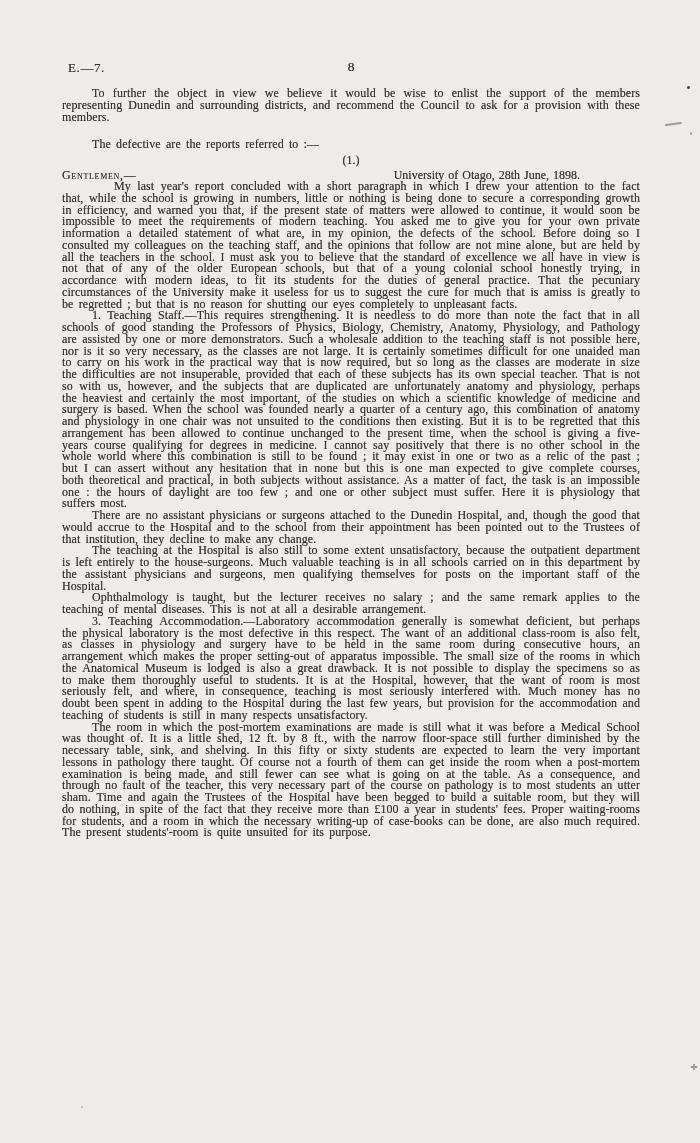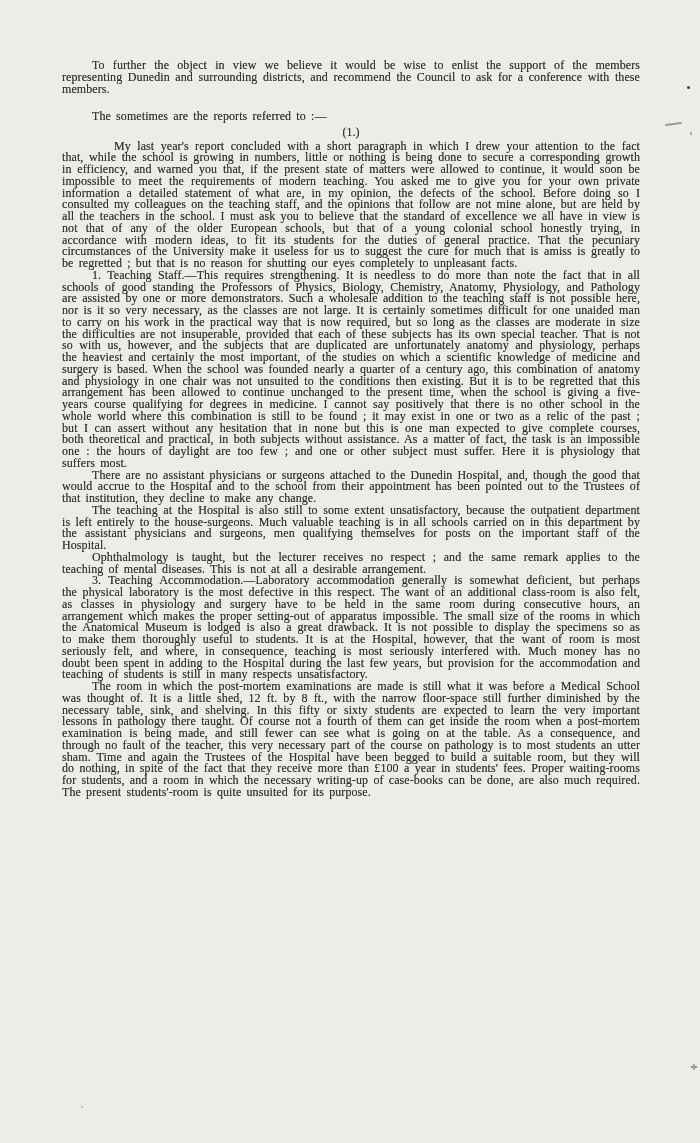--- a/index.html
+++ b/index.html
@@ -65,32 +65,40 @@
   .mark-tick:after { content:""; position:absolute; left:2px; top:-2px; width:2px; height:6px; background:#a5a5a2; }
   .mark-dot3 { left: 81px; top: 1106px; width: 2px; height: 2px; background: #c3c3c0; }
 </style>
 </head>
 <body>
 
 <div class="page">
 
   <div class="content">
 
+    <div class="hdr">
+      <span class="code">E.—7.</span>
+      <span class="pagenum">8</span>
+    </div>
 
-    <p class="body-par"><span>To further the object in view we believe it would be wise to enlist the support of the members representing Dunedin and surrounding districts, and recommend the Council to ask for a conference with these members.</span></p>
-    <p class="body-par refline"><span>The sometimes are the reports referred to :—</span></p>
+    <p class="body-par"><span>To further the object in view we believe it would be wise to enlist the support of the members representing Dunedin and surrounding districts, and recommend the Council to ask for a provision with these members.</span></p>
+    <p class="body-par refline"><span>The defective are the reports referred to :—</span></p>
 
     <div class="numline">(1.)</div>
 
+    <div class="salrow">
+      <span class="sal">Gentlemen,—</span>
+      <span class="dateline">University of Otago, 28th June, 1898.</span>
+    </div>
 
     <p class="body-par deep"><span>My last year's report concluded with a short paragraph in which I drew your attention to the fact that, while the school is growing in numbers, little or nothing is being done to secure a corresponding growth in efficiency, and warned you that, if the present state of matters were allowed to continue, it would soon be impossible to meet the requirements of modern teaching. You asked me to give you for your own private information a detailed statement of what are, in my opinion, the defects of the school. Before doing so I consulted my colleagues on the teaching staff, and the opinions that follow are not mine alone, but are held by all the teachers in the school. I must ask you to believe that the standard of excellence we all have in view is not that of any of the older European schools, but that of a young colonial school honestly trying, in accordance with modern ideas, to fit its students for the duties of general practice. That the pecuniary circumstances of the University make it useless for us to suggest the cure for much that is amiss is greatly to be regretted ; but that is no reason for shutting our eyes completely to unpleasant facts.</span></p>
     <p class="body-par"><span>1. </span><span class="it">Teaching Staff</span><span>.—This requires strengthening. It is needless to do more than note the fact that in all schools of good standing the Professors of Physics, Biology, Chemistry, Anatomy, Physiology, and Pathology are assisted by one or more demonstrators. Such a wholesale addition to the teaching staff is not possible here, nor is it so very necessary, as the classes are not large. It is certainly sometimes difficult for one unaided man to carry on his work in the practical way that is now required, but so long as the classes are moderate in size the difficulties are not insuperable, provided that each of these subjects has its own special teacher. That is not so with us, however, and the subjects that are duplicated are unfortunately anatomy and physiology, perhaps the heaviest and certainly the most important, of the studies on which a scientific knowledge of medicine and surgery is based. When the school was founded nearly a quarter of a century ago, this combination of anatomy and physiology in one chair was not unsuited to the conditions then existing. But it is to be regretted that this arrangement has been allowed to continue unchanged to the present time, when the school is giving a five-years course qualifying for degrees in medicine. I cannot say positively that there is no other school in the whole world where this combination is still to be found ; it may exist in one or two as a relic of the past ; but I can assert without any hesitation that in none but this is one man expected to give complete courses, both theoretical and practical, in both subjects without assistance. As a matter of fact, the task is an impossible one : the hours of daylight are too few ; and one or other subject must suffer. Here it is physiology that suffers most.</span></p>
     <p class="body-par"><span>There are no assistant physicians or surgeons attached to the Dunedin Hospital, and, though the good that would accrue to the Hospital and to the school from their appointment has been pointed out to the Trustees of that institution, they decline to make any change.</span></p>
     <p class="body-par"><span>The teaching at the Hospital is also still to some extent unsatisfactory, because the outpatient department is left entirely to the house-surgeons. Much valuable teaching is in all schools carried on in this department by the assistant physicians and surgeons, men qualifying themselves for posts on the important staff of the Hospital.</span></p>
-    <p class="body-par"><span>Ophthalmology is taught, but the lecturer receives no respect ; and the same remark applies to the teaching of mental diseases. This is not at all a desirable arrangement.</span></p>
+    <p class="body-par"><span>Ophthalmology is taught, but the lecturer receives no salary ; and the same remark applies to the teaching of mental diseases. This is not at all a desirable arrangement.</span></p>
     <p class="body-par"><span>3. </span><span class="it">Teaching Accommodation</span><span>.—Laboratory accommodation generally is somewhat deficient, but perhaps the physical laboratory is the most defective in this respect. The want of an additional class-room is also felt, as classes in physiology and surgery have to be held in the same room during consecutive hours, an arrangement which makes the proper setting-out of apparatus impossible. The small size of the rooms in which the Anatomical Museum is lodged is also a great drawback. It is not possible to display the specimens so as to make them thoroughly useful to students. It is at the Hospital, however, that the want of room is most seriously felt, and where, in consequence, teaching is most seriously interfered with. Much money has no doubt been spent in adding to the Hospital during the last few years, but provision for the accommodation and teaching of students is still in many respects unsatisfactory.</span></p>
     <p class="body-par"><span>The room in which the </span><span class="it">post-mortem</span><span> examinations are made is still what it was before a Medical School was thought of. It is a little shed, 12 ft. by 8 ft., with the narrow floor-space still further diminished by the necessary table, sink, and shelving. In this fifty or sixty students are expected to learn the very important lessons in pathology there taught. Of course not a fourth of them can get inside the room when a </span><span class="it">post-mortem</span><span> examination is being made, and still fewer can see what is going on at the table. As a consequence, and through no fault of the teacher, this very necessary part of the course on pathology is to most students an utter sham. Time and again the Trustees of the Hospital have been begged to build a suitable room, but they will do nothing, in spite of the fact that they receive more than £100 a year in students' fees. Proper waiting-rooms for students, and a room in which the necessary writing-up of case-books can be done, are also much required. The present students'-room is quite unsuited for its purpose.</span></p>
 
   </div>
 
   <div class="scan-mark mark-dot1"></div>
   <div class="scan-mark mark-dash"></div>
   <div class="scan-mark mark-dot2"></div>
   <div class="scan-mark mark-tick"></div>
   <div class="scan-mark mark-dot3"></div>

